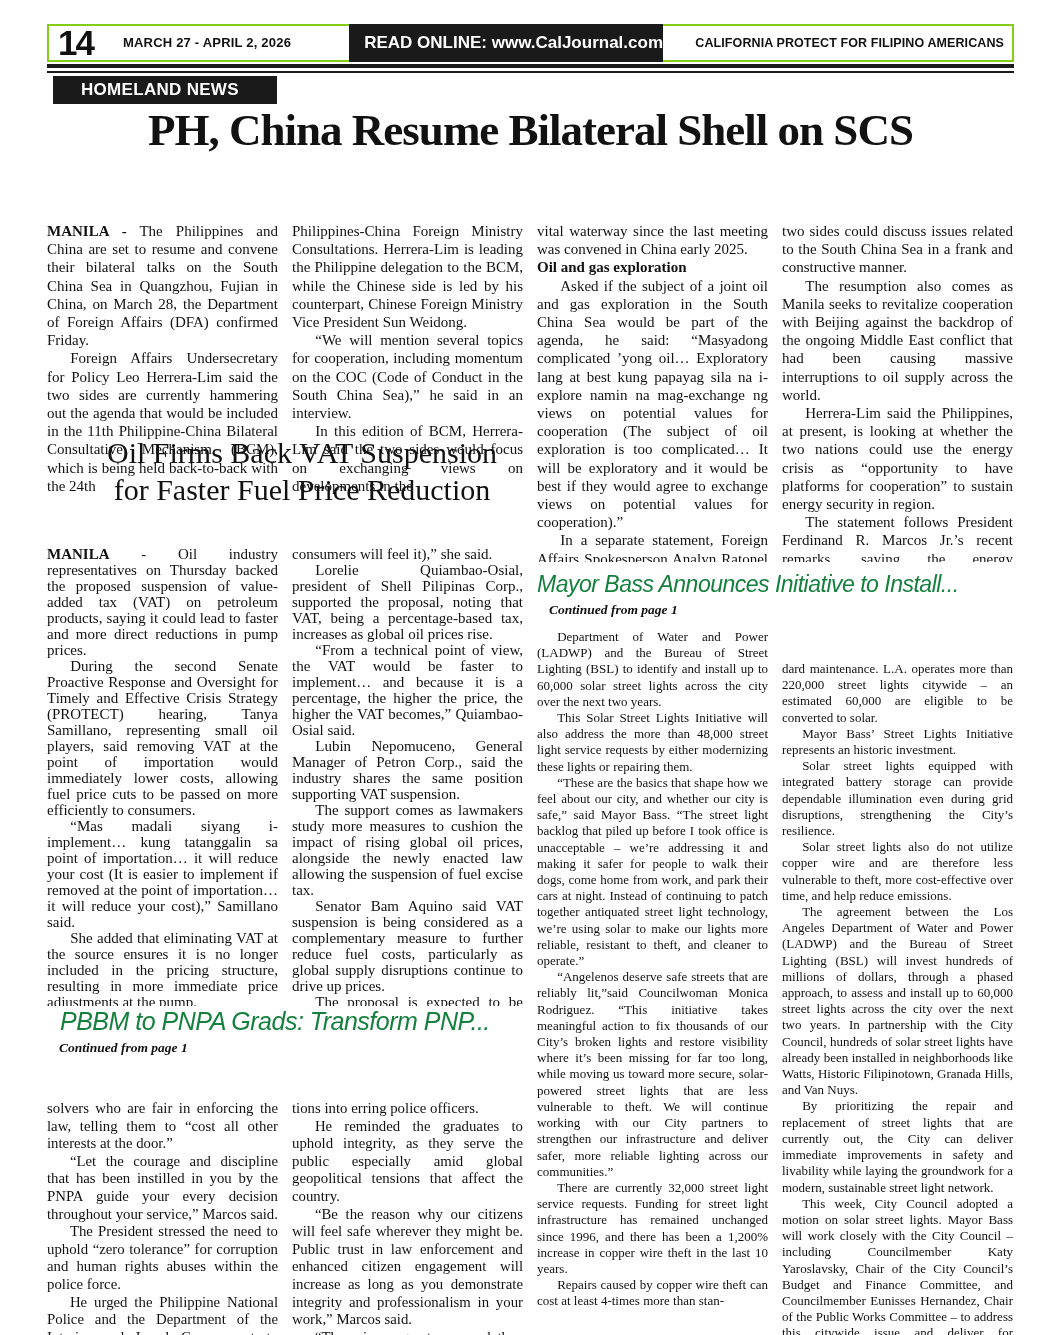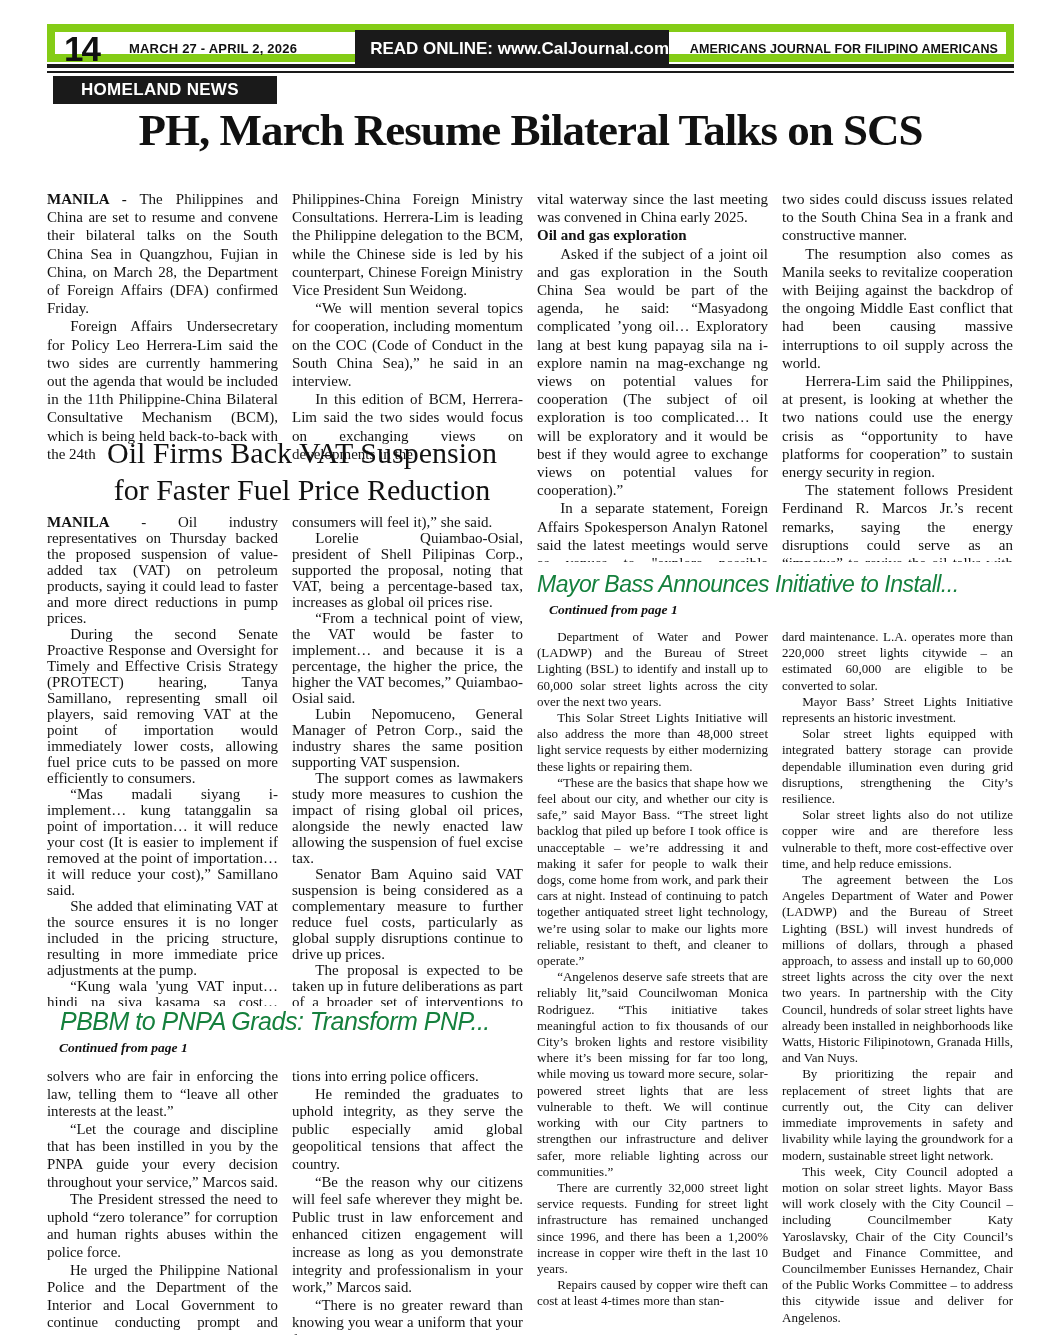--- a/index.html
+++ b/index.html
@@ -1,21 +1,21 @@
 <!DOCTYPE html>
 <html><head>
 <meta charset="utf-8">
 <style>
   html,body{margin:0;padding:0;background:#fff;}
   .page{position:relative;width:1061px;height:1335px;background:#fff;overflow:hidden;
         font-family:"Liberation Serif",serif;color:#111;}
 
   
   .masthead{position:absolute;left:47px;top:24px;width:967px;height:38px;
-            border:8px solid #84cc16;box-sizing:border-box;background:#fff;
+            border:2px solid #84cc16;box-sizing:border-box;background:#fff;
             font-family:"Liberation Sans",sans-serif;}
   .page-num{position:absolute;left:9px;top:-3px;font-size:35px;font-weight:bold;letter-spacing:-2px;}
   .issue-date{position:absolute;left:74px;top:9px;font-size:13px;font-weight:bold;letter-spacing:.2px;}
   .read-online{position:absolute;left:300px;top:-2px;width:314px;height:38px;background:#1a1a1a;
                color:#fff;font-size:17px;font-weight:bold;text-align:right;line-height:38px;}
   .pub-name{position:absolute;right:8px;top:10px;font-size:12.5px;font-weight:bold;letter-spacing:.1px;}
   .double-rule{position:absolute;left:47px;top:64px;width:967px;height:3px;
                border-top:4px solid #1a1a1a;border-bottom:2px solid #1a1a1a;}
 
   
@@ -31,21 +31,21 @@
                 font-family:"Liberation Serif",serif;font-weight:normal;font-size:30px;line-height:37px;}
   .headline-cont{margin:0;font-family:"Liberation Sans",sans-serif;font-style:italic;
                  font-weight:normal;color:#15803d;}
   .continued{font-family:"Liberation Serif",serif;font-style:italic;font-weight:bold;
              font-size:13.5px;margin:4px 0 0 12px;}
 
   
   .cols{position:absolute;display:flex;gap:14px;overflow:hidden;}
   .col{width:231px;flex:0 0 231px;}
   .para{margin:0;text-align:justify;text-indent:1.55em;}
-  .para.noindent{text-indent:0;}
+  .para.noindent{text-indent:0;margin-top:32px;}
   .para.subhead{text-indent:0;font-weight:bold;}
   .para b{font-weight:bold;}
 
   .scs-body{left:47px;top:190px;width:967px;height:372px;}
   .scs-body .para{font-size:15px;line-height:18.2px;}
 
   .vat-body{left:47px;top:514px;width:476px;height:492px;}
   .vat-body .para{font-size:15px;line-height:16px;}
 
   .bass-block{position:absolute;left:537px;top:571px;width:477px;height:764px;overflow:hidden;}
@@ -60,27 +60,27 @@
 </style>
 </head>
 <body>
 
 <div class="page">
 
   <header class="masthead">
     <div class="page-num">14</div>
     <div class="issue-date">MARCH 27 - APRIL 2, 2026</div>
     <div class="read-online">READ ONLINE: www.CalJournal.com</div>
-    <div class="pub-name">AMERICANS JOURNAL FOR FILIPINO AMERICANS</div>
+    <div class="pub-name">CALIFORNIA PROTECT FOR FILIPINO AMERICANS</div>
   </header>
   <div class="double-rule"></div>
 
   <div class="section-tag">HOMELAND NEWS</div>
 
-  <h1 class="headline-main">PH, March Resume Bilateral Talks on SCS</h1>
+  <h1 class="headline-main">PH, China Resume Bilateral Shell on SCS</h1>
 
   <section class="cols scs-body">
     <div class="col">
         <p class="para noindent"><b>MANILA -</b> The Philippines and China are set to resume and convene their bilateral talks on the South China Sea in Quangzhou, Fujian in China, on March 28, the Department of Foreign Affairs (DFA) confirmed Friday.</p>
         <p class="para">Foreign Affairs Undersecretary for Policy Leo Herrera-Lim said the two sides are currently hammering out the agenda that would be included in the 11th Philippine-China Bilateral Consultative Mechanism (BCM), which is being held back-to-back with the 24th</p>
       </div>
     <div class="col">
         <p class="para noindent">Philippines-China Foreign Ministry Consultations. Herrera-Lim is leading the Philippine delegation to the BCM, while the Chinese side is led by his counterpart, Chinese Foreign Ministry Vice President Sun Weidong.</p>
         <p class="para">“We will mention several topics for cooperation, including momentum on the COC (Code of Conduct in the South China Sea),” he said in an interview.</p>
         <p class="para">In this edition of BCM, Herrera-Lim said the two sides would focus on exchanging views on developments in the</p>
@@ -142,21 +142,21 @@
           <p class="para">This week, City Council adopted a motion on solar street lights. Mayor Bass will work closely with the City Council – including Councilmember Katy Yaroslavsky, Chair of the City Council’s Budget and Finance Committee, and Councilmember Eunisses Hernandez, Chair of the Public Works Committee – to address this citywide issue and deliver for Angelenos.</p>
         </div>
     </section>
   </div>
 
   <div class="pbbm-block">
     <h3 class="headline-cont">PBBM to PNPA Grads: Transform PNP...</h3>
     <div class="continued">Continued from page 1</div>
     <section class="cols pbbm-cols">
       <div class="col">
-          <p class="para noindent">solvers who are fair in enforcing the law, telling them to “leave all other interests at the least.”</p>
+          <p class="para noindent">solvers who are fair in enforcing the law, telling them to “cost all other interests at the door.”</p>
           <p class="para">“Let the courage and discipline that has been instilled in you by the PNPA guide your every decision throughout your service,” Marcos said.</p>
           <p class="para">The President stressed the need to uphold “zero tolerance” for corruption and human rights abuses within the police force.</p>
           <p class="para">He urged the Philippine National Police and the Department of the Interior and Local Government to continue conducting prompt and objective investiga-</p>
         </div>
       <div class="col">
           <p class="para noindent">tions into erring police officers.</p>
           <p class="para">He reminded the graduates to uphold integrity, as they serve the public especially amid global geopolitical tensions that affect the country.</p>
           <p class="para">“Be the reason why our citizens will feel safe wherever they might be. Public trust in law enforcement and enhanced citizen engagement will increase as long as you demonstrate integrity and professionalism in your work,” Marcos said.</p>
           <p class="para">“There is no greater reward than knowing you wear a uniform that your fellow Filipinos respect and admire." (MNS)</p>
         </div>

